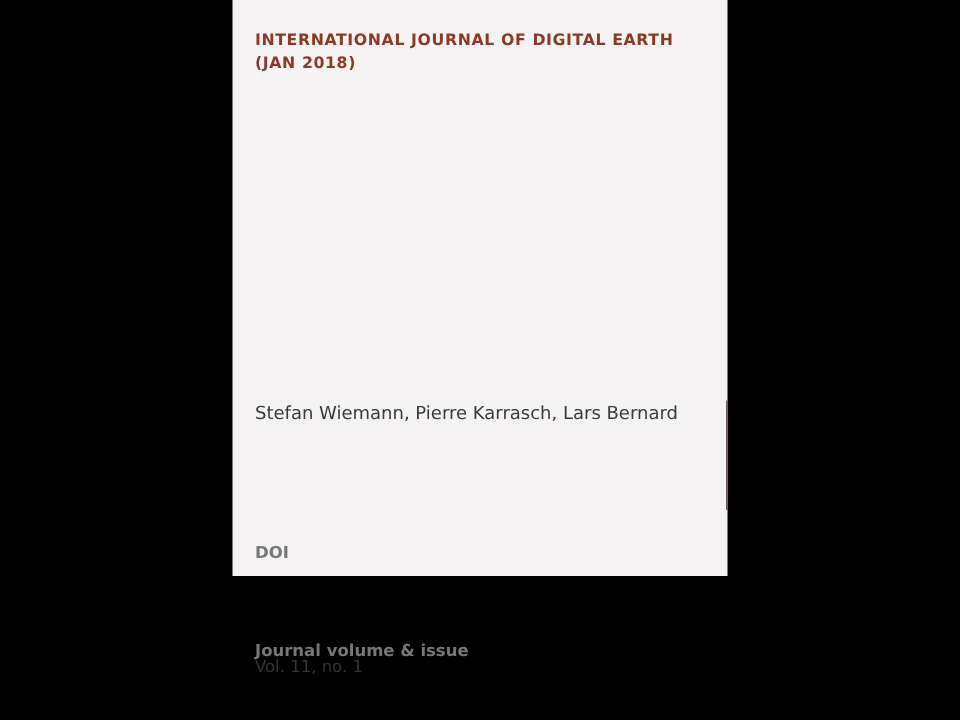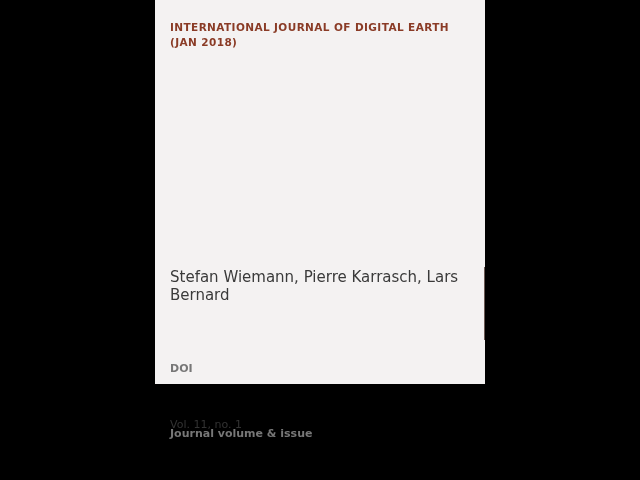--- a/index.html
+++ b/index.html
@@ -50,21 +50,21 @@
       font-weight: bold;
       line-height: 26px;
       color: #231f20;
       letter-spacing: -0.6px;
     }
     .authors {
       position: absolute;
       left: 15px;
       top: 268px;
       font-family: "DejaVu Sans", sans-serif;
-      font-size: 15px;
+      font-size: 12px;
       color: #3a3a3a;
     }
     .affil-btn {
       position: absolute;
       left: 15px;
       top: 295px;
       width: 88px;
       height: 23px;
       border: 1px solid #555;
       background: transparent;
@@ -105,16 +105,16 @@
     }
   </style>
 </head>
 <body>
 
 <div class="panel">
   <div class="journal">International Journal of Digital Earth (Jan 2018)</div>
   <div class="authors">Stefan Wiemann, Pierre Karrasch, Lars Bernard</div>
   <div class="label" style="top:362px;">DOI</div>
   <div class="label" style="top:427px;">Journal volume &amp; issue</div>
-  <div class="value" style="top:418px;">Vol. 11, no. 1</div>
+  <div class="value" style="top:438px;">Vol. 11, no. 1</div>
   <div class="value" style="top:444px;margin-top:48px;">pp. 79 – 94</div>
 </div>
 <div class="scroll-line"></div>
 
 </body></html>

